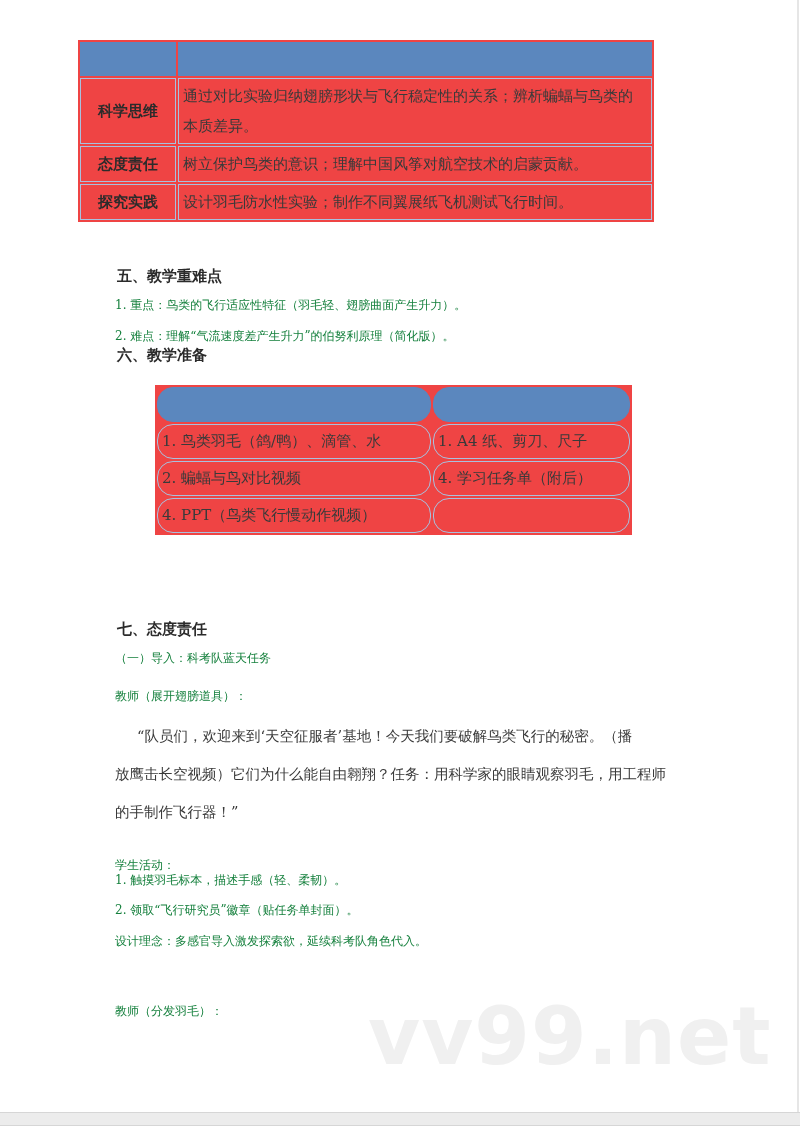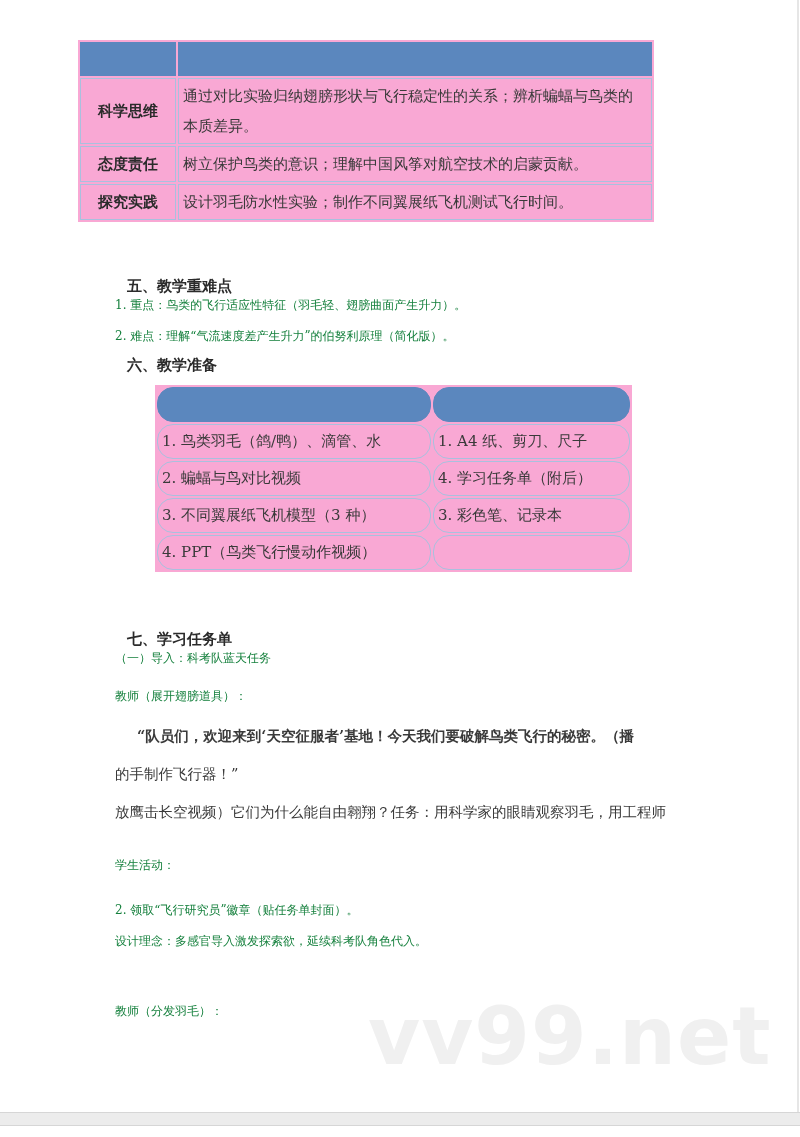--- a/index.html
+++ b/index.html
@@ -13,37 +13,37 @@
     position: absolute; left: 0; top: 0; width: 797px; height: 1112px;
     background: #ffffff;
     border-right: 2px solid #e6e6e6;
   }
   .bottom-strip {
     position: absolute; left: 0; top: 1112px; width: 800px; height: 12px;
     background: #ececec; border-top: 1px solid #d6d6d6; border-bottom: 1px solid #d6d6d6;
   }
   .tbl {
     position: absolute; border-collapse: separate; border-spacing: 2px;
-    background: #f9a8d4;
+    background: #ef4444;
   }
   .tbl td {
     border: 1px solid #a9c0de; padding: 0 4px; font-size: 15px; color: #3a3a3a;
     vertical-align: middle;
   }
   .tbl tr.head td { background: #5b87be; border-color: #5b87be; }
   .t1 { left: 78px; top: 40px; width: 576px; }
   .t1 .k { width: 86px; text-align: center; font-family: "DejaVu Sans", sans-serif; font-weight: bold; font-size: 15px; color: #2b2b2b; }
   .t1 .v { line-height: 30px; padding: 2px 4px; }
   .t2 { left: 155px; top: 385px; width: 477px; }
   .t2 td { height: 33px; border-radius: 16px; }
   .t2 .c1 { width: 264px; }
-  .h { position: absolute; left: 115px; font-family: Liberation Sans, sans-serif; font-weight: bold; font-size: 15px; color: #2b2b2b; margin: 12px; }
+  .h { position: absolute; left: 115px; font-family: Liberation Sans, sans-serif; font-weight: bold; font-size: 15px; color: #2b2b2b; margin: 2px; }
   .p { position: absolute; left: 115px; font-size: 12px; color: #15803d; margin: 0; white-space: nowrap; }
   .quote { position: absolute; left: 115px; width: 590px; font-size: 14.5px; line-height: 38px; color: #3a3a3a; text-indent: 0; margin: 0; }
-  .quote .first { padding-left: 22px; font-weight: bold; }
+  .quote .first { padding-left: 22px; }
   .watermark {
     position: absolute; left: 368px; top: 990px;
     font-family: "DejaVu Sans", sans-serif; font-weight: bold; font-size: 80px;
     color: #f0f0f0; letter-spacing: 1px; user-select: none;
   }
 </style>
 </head>
 <body>
 
 <div class="page">
@@ -82,41 +82,38 @@
     </tr>
     <tr>
       <td class="c1">1.  鸟类羽毛（鸽/鸭）、滴管、水</td>
       <td>1.  A4 纸、剪刀、尺子</td>
     </tr>
     <tr>
       <td class="c1">2.  蝙蝠与鸟对比视频</td>
       <td>4.  学习任务单（附后）</td>
     </tr>
     <tr>
-      <td class="c1">3.  不同翼展纸飞机模型（3 种）</td>
-      <td>3.  彩色笔、记录本</td>
-    </tr>
-    <tr>
       <td class="c1">4.  PPT（鸟类飞行慢动作视频）</td>
       <td></td>
     </tr>
   </tbody>
     </table>
 
-  <h3 class="h" style="top:618px">七、学习任务单</h3>
+  <h3 class="h" style="top:618px">七、态度责任</h3>
   <p class="p" style="top:650px">（一）导入：科考队蓝天任务</p>
   <p class="p" style="top:688px">教师（展开翅膀道具）：</p>
 
   <div class="quote" style="top:717px">
     <div class="first">“队员们，欢迎来到‘天空征服者’基地！今天我们要破解鸟类飞行的秘密。（播</div>
+    <div>放鹰击长空视频）它们为什么能自由翱翔？任务：用科学家的眼睛观察羽毛，用工程师</div>
     <div>的手制作飞行器！”</div>
-    <div>放鹰击长空视频）它们为什么能自由翱翔？任务：用科学家的眼睛观察羽毛，用工程师</div>
   </div>
 
   <p class="p" style="top:857px">学生活动：</p>
+  <p class="p" style="top:872px">1. 触摸羽毛标本，描述手感（轻、柔韧）。</p>
   <p class="p" style="top:902px">2. 领取“飞行研究员”徽章（贴任务单封面）。</p>
   <p class="p" style="top:933px">设计理念：多感官导入激发探索欲，延续科考队角色代入。</p>
   <p class="p" style="top:1003px">教师（分发羽毛）：</p>
 
   <div class="watermark">vv99.net</div>
 </div>
 
 <div class="bottom-strip"></div>
 
 </body></html>

